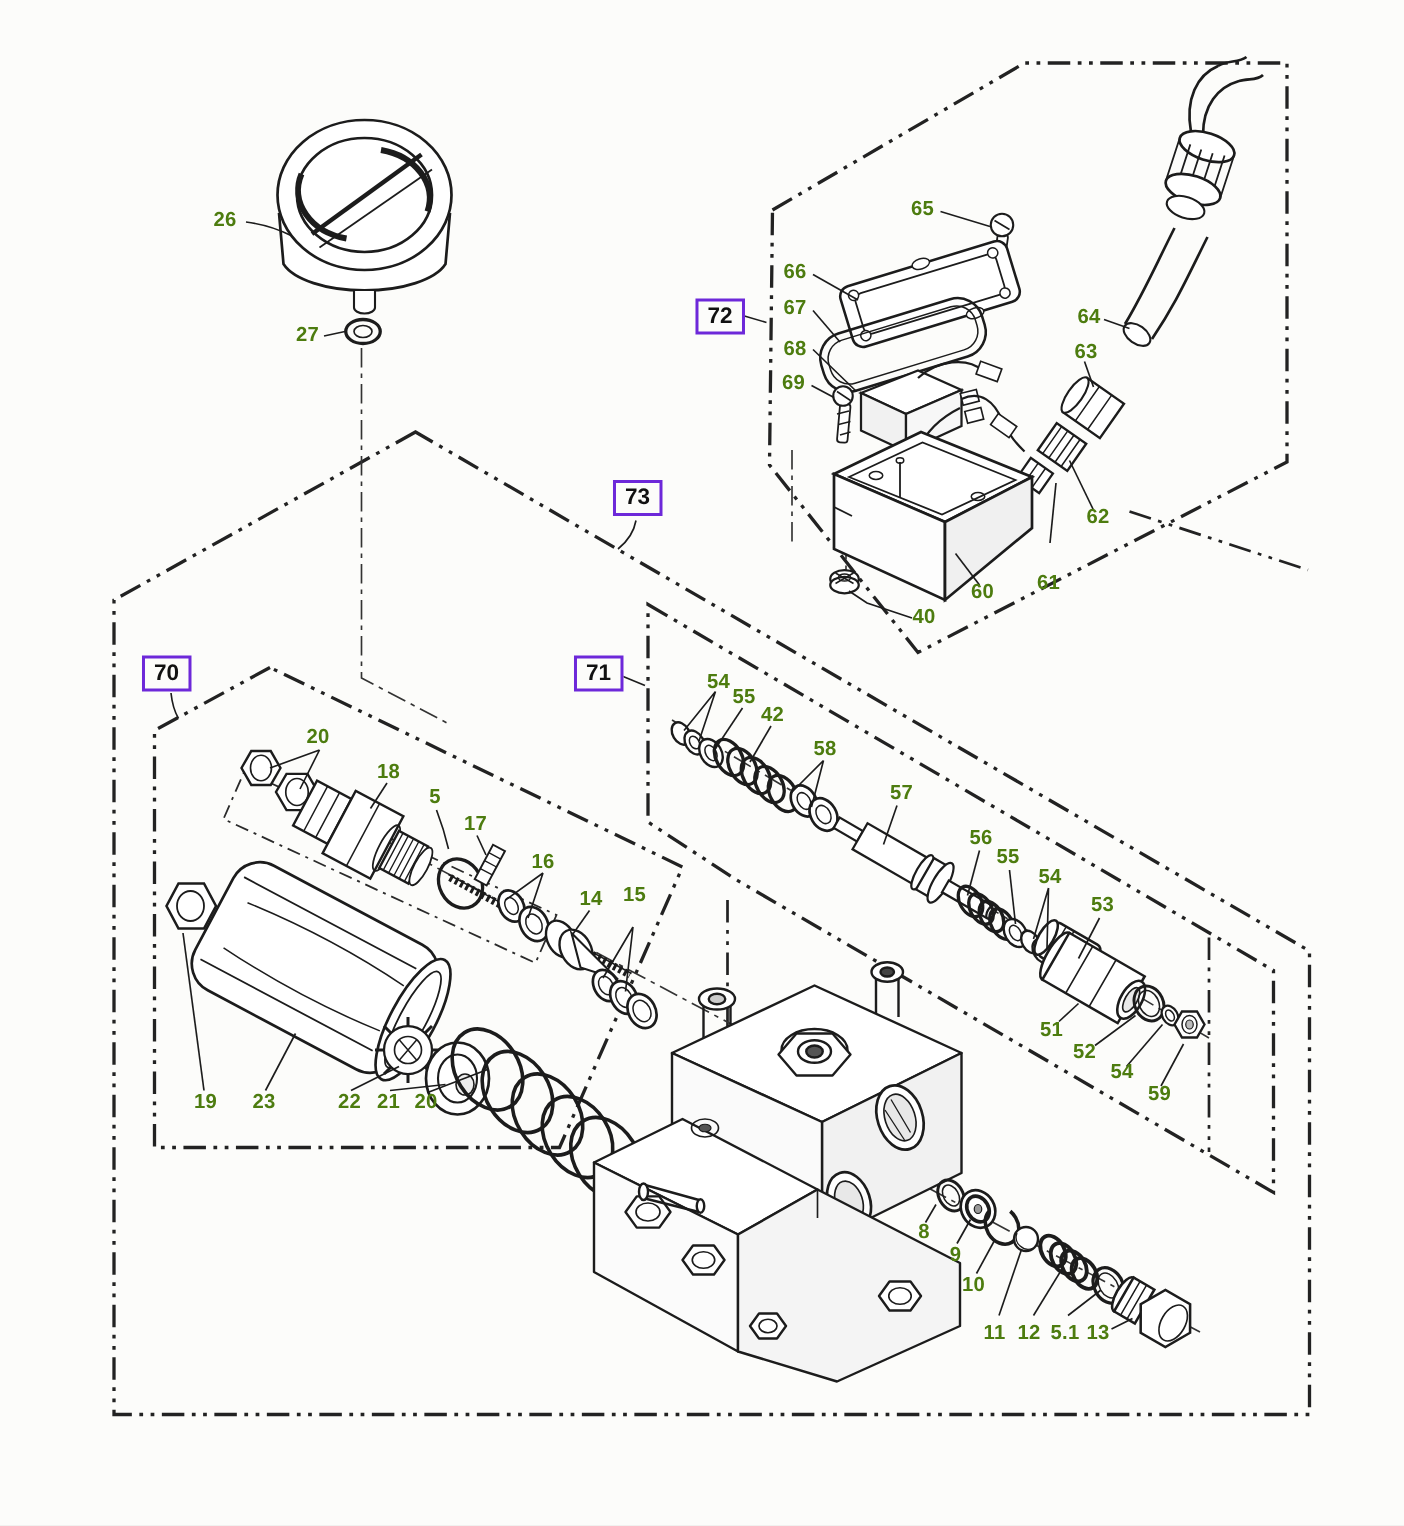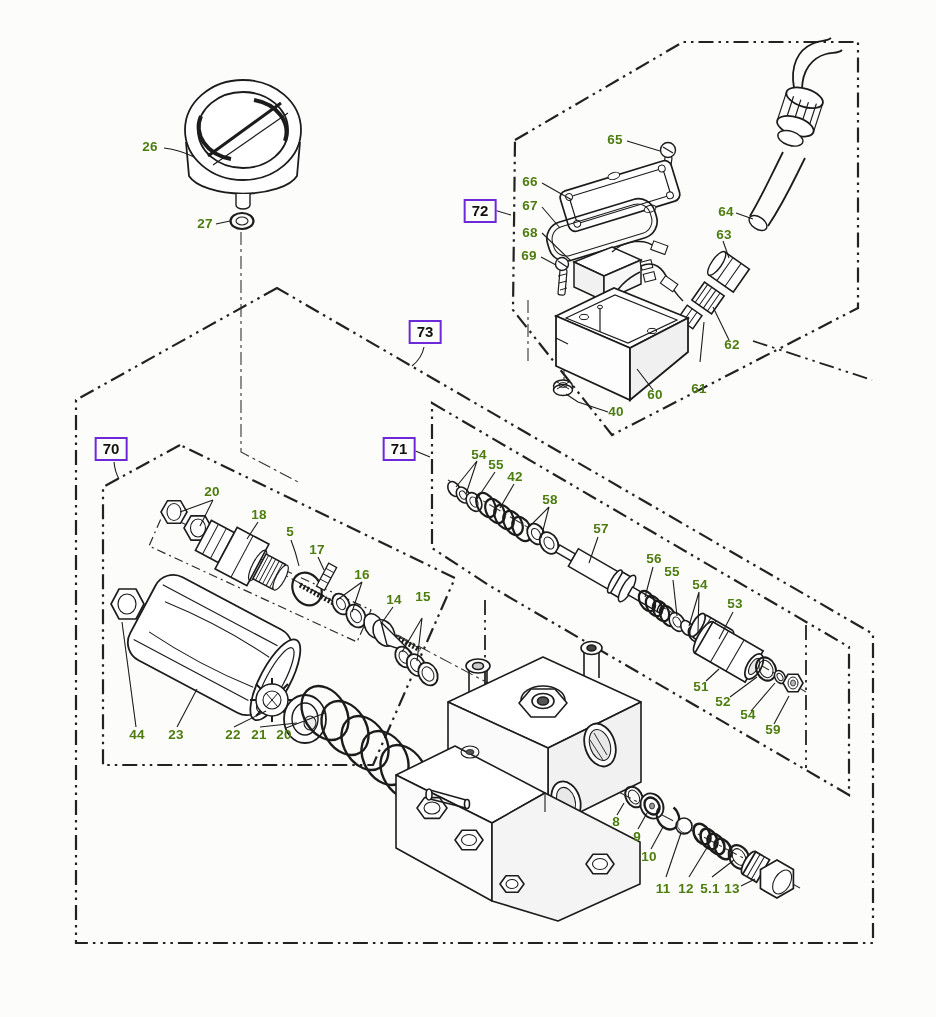--- a/index.html
+++ b/index.html
@@ -465,21 +465,21 @@
       <span class="callout" style="left: 699px; top: 388px;">61</span>
       <span class="callout" style="left: 655px; top: 394px;">60</span>
       <span class="callout" style="left: 616px; top: 411px;">40</span>
       <span class="callout" style="left: 212px; top: 491px;">20</span>
       <span class="callout" style="left: 259px; top: 514px;">18</span>
       <span class="callout" style="left: 290px; top: 531px;">5</span>
       <span class="callout" style="left: 317px; top: 549px;">17</span>
       <span class="callout" style="left: 362px; top: 574px;">16</span>
       <span class="callout" style="left: 394px; top: 599px;">14</span>
       <span class="callout" style="left: 423px; top: 596px;">15</span>
-      <span class="callout" style="left: 137px; top: 734px;">44</span>
+      <span class="callout" style="left: 137px; top: 734px;">19</span>
       <span class="callout" style="left: 176px; top: 734px;">23</span>
       <span class="callout" style="left: 233px; top: 734px;">22</span>
       <span class="callout" style="left: 259px; top: 734px;">21</span>
       <span class="callout" style="left: 284px; top: 734px;">20</span>
       <span class="callout" style="left: 479px; top: 454px;">54</span>
       <span class="callout" style="left: 496px; top: 464px;">55</span>
       <span class="callout" style="left: 515px; top: 476px; text-align: center;">42</span>
       <span class="callout" style="left: 550px; top: 499px;">58</span>
       <span class="callout" style="left: 601px; top: 528px;">57</span>
       <span class="callout" style="left: 654px; top: 558px;">56</span>

